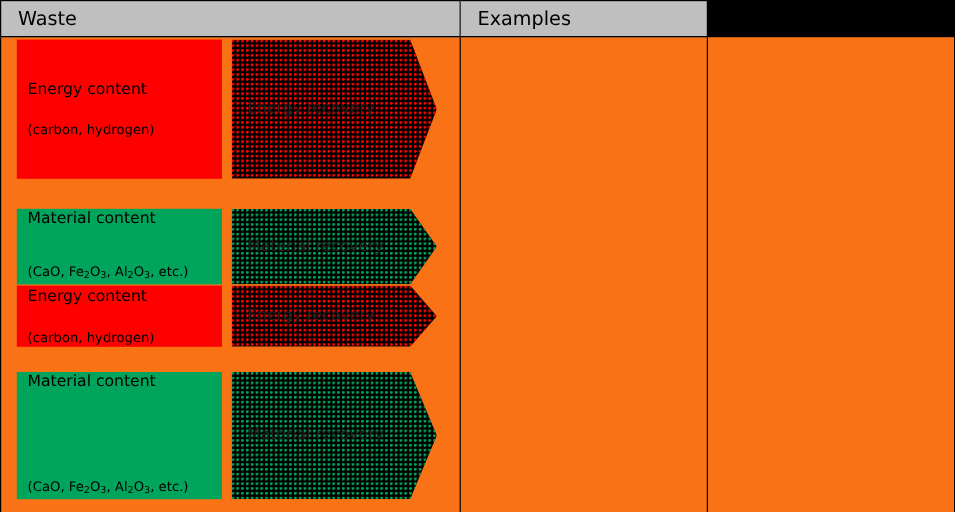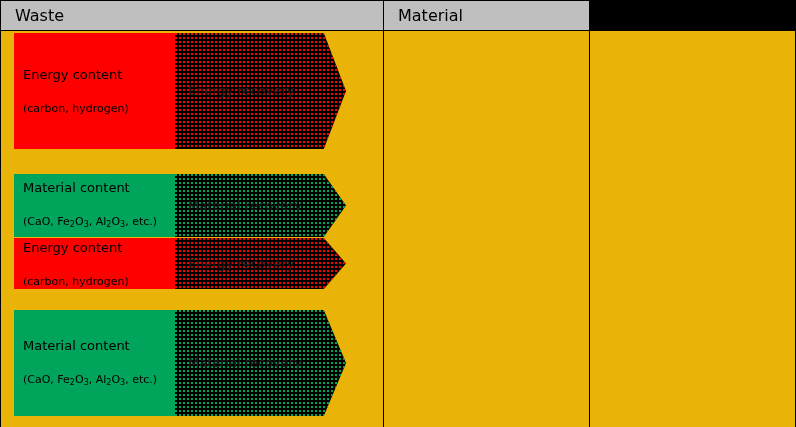--- a/index.html
+++ b/index.html
@@ -11,21 +11,21 @@
     width: 796px;
     height: 427px;
     overflow: hidden;
     font-family: "DejaVu Sans", sans-serif;
   }
 
   #stage {
     position: relative;
     width: 796px;
     height: 427px;
-    background: #eab308;
+    background: #f97316;
   }
 
   
   .header-row {
     position: absolute;
     left: 0;
     top: 0;
     width: 796px;
     height: 31px;
     display: flex;
@@ -69,32 +69,32 @@
     font-size: 11px;
     line-height: 15px;
     white-space: nowrap;
     margin-top: 18px;
   }
   .block .sub sub {
     font-size: 8px;
     vertical-align: -2px;
   }
   .red   { background: #ff0000; }
-  .green { background: #00a45b; }
+  .green { background: #00a45b; justify-content: space-between; }
 
   
   .b1 { top: 33px;  height: 116px; }
   .b2 { top: 174px; height: 63px;  }
   .b3 { top: 238px; height: 51px;  }
   .b4 { top: 310px; height: 106px; }
 
   
   .arrow {
     position: absolute;
-    left: 175px;
+    left: 193px;
     width: 171px;
     -webkit-clip-path: polygon(0 0, 87% 0, 100% 50%, 87% 100%, 0 100%);
     clip-path: polygon(0 0, 87% 0, 100% 50%, 87% 100%, 0 100%);
     display: flex;
     align-items: center;
     background-color: #000000;
   }
   .arrow-red {
     background-image:
       radial-gradient(circle at 1px 1px, #ff0000 1px, rgba(0,0,0,0) 1.4px);
@@ -129,21 +129,21 @@
     background: #000000;
   }
 </style>
 </head>
 <body>
 
 <div id="stage">
 
   <div class="header-row">
     <div class="hdr-cell hdr-waste">Waste</div>
-    <div class="hdr-cell hdr-examples">Material</div>
+    <div class="hdr-cell hdr-examples">Examples</div>
   </div>
 
   <div class="col-sep" style="left:383px;"></div>
   <div class="col-sep" style="left:589px;"></div>
   <div class="col-sep" style="left:0px;"></div>
   <div class="col-sep" style="left:795px;"></div>
 
   <div class="block red b1">
     <div class="title">Energy content</div>
     <div class="sub">(carbon, hydrogen)</div>

